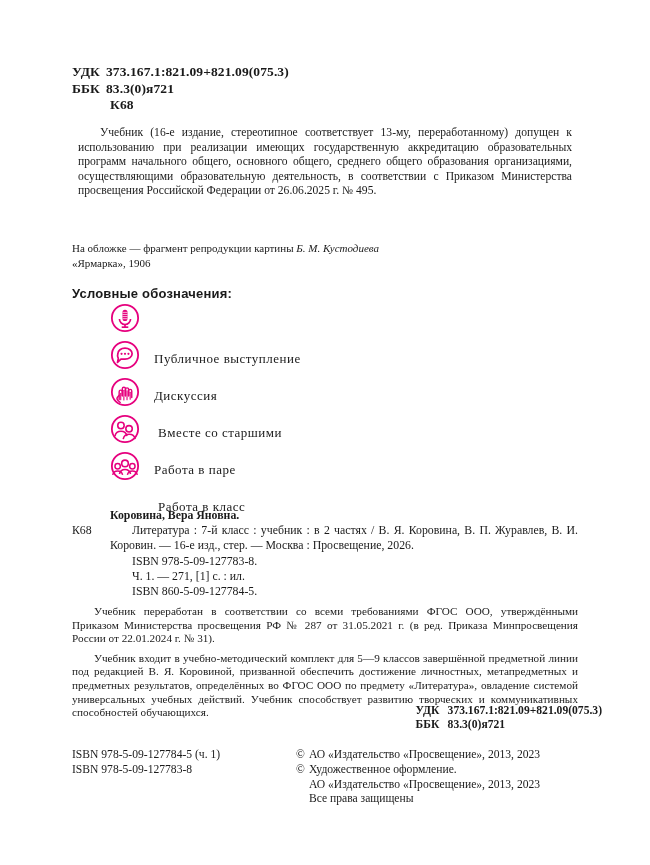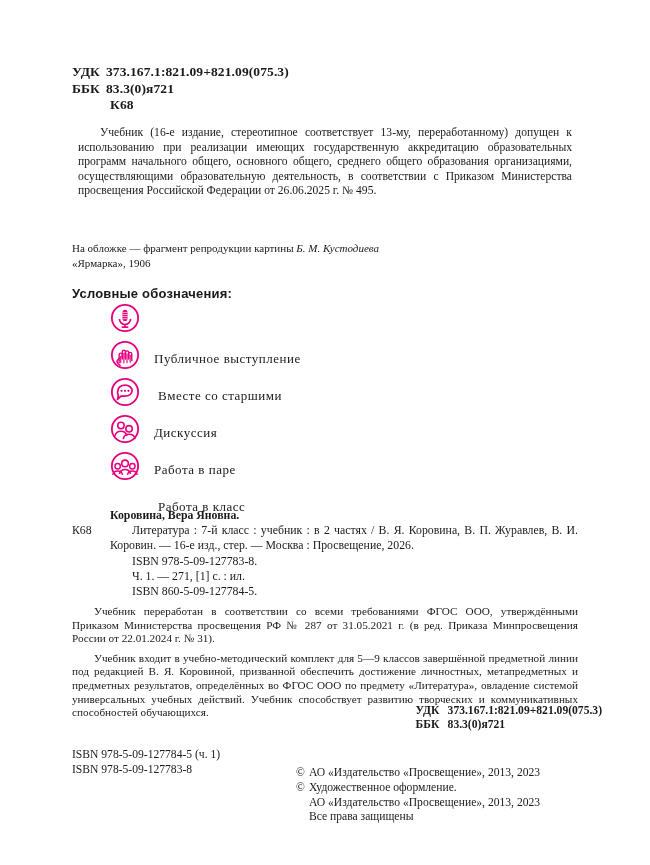--- a/index.html
+++ b/index.html
@@ -180,21 +180,20 @@
     display: flex;
     align-items: flex-start;
   }
   .footer-isbn {
     width: 224px;
     flex: 0 0 224px;
     font-weight: normal;
   }
   .footer-copy {
     flex: 1 1 auto;
-    margin-top: 18px;
   }
   .footer-copy .line {
     white-space: nowrap;
   }
   .footer-copy .c-sym {
     display: inline-block;
     width: 13px;
   }
   .footer-copy .hang {
     padding-left: 13px;
@@ -232,20 +231,33 @@
           <line x1="16.6" y1="12.5" x2="23.4" y2="12.5" stroke="#ffffff" stroke-width="0.9"></line>
           <line x1="16.6" y1="15.3" x2="23.4" y2="15.3" stroke="#ffffff" stroke-width="0.9"></line>
           <line x1="16.6" y1="18.1" x2="23.4" y2="18.1" stroke="#ffffff" stroke-width="0.9"></line>
           <line x1="16.6" y1="20.9" x2="23.4" y2="20.9" stroke="#ffffff" stroke-width="0.9"></line>
           <path d="M12.6 21.2 a7.4 7.4 0 0 0 14.8 0" fill="none" stroke="#E6007E" stroke-width="2.2"></path>
           <line x1="20" y1="28.6" x2="20" y2="32.2" stroke="#E6007E" stroke-width="2.2"></line>
           <line x1="15.6" y1="32.2" x2="24.4" y2="32.2" stroke="#E6007E" stroke-width="2.2"></line>
         </svg>
       </span>
       <span class="legend-label">Публичное выступление</span>
+    </div>
+
+    <div class="legend-item">
+      <span class="legend-icon">
+        <svg viewBox="0 0 40 40" width="30" height="30" aria-hidden="true">
+          <circle cx="20" cy="20" r="17.5" fill="none" stroke="#E6007E" stroke-width="2.4"></circle>
+          <path d="M10.5 18.2 a9.5 7.4 0 1 1 9.5 7.4 h-5.4 l-4.6 4.3 l1.1 -5.3 a7.6 7.6 0 0 1 -0.6 -6.4 z" fill="none" stroke="#E6007E" stroke-width="2.3" stroke-linejoin="round"></path>
+          <circle cx="15.4" cy="18.4" r="1.45" fill="#E6007E"></circle>
+          <circle cx="20" cy="18.4" r="1.45" fill="#E6007E"></circle>
+          <circle cx="24.6" cy="18.4" r="1.45" fill="#E6007E"></circle>
+        </svg>
+      </span>
+      <span class="legend-label">Дискуссия</span>
     </div>
 
     <div class="legend-item indent">
       <span class="legend-icon">
         <svg viewBox="0 0 40 40" width="30" height="30" aria-hidden="true">
           <circle cx="20" cy="20" r="17.5" fill="none" stroke="#E6007E" stroke-width="2.4"></circle>
           <g fill="none" stroke="#E6007E" stroke-width="1.9" stroke-linecap="round">
             <path d="M12.2 30 V19.6 a2.1 2.1 0 0 1 4.2 0 V25"></path>
             <path d="M16.4 25 V15.8 a2.1 2.1 0 0 1 4.2 0 V25"></path>
             <path d="M20.6 25 V16.6 a2.1 2.1 0 0 1 4.2 0 V25"></path>
@@ -260,33 +272,20 @@
           </g>
         </svg>
       </span>
       <span class="legend-label">Вместе со старшими</span>
     </div>
 
     <div class="legend-item">
       <span class="legend-icon">
         <svg viewBox="0 0 40 40" width="30" height="30" aria-hidden="true">
           <circle cx="20" cy="20" r="17.5" fill="none" stroke="#E6007E" stroke-width="2.4"></circle>
-          <path d="M10.5 18.2 a9.5 7.4 0 1 1 9.5 7.4 h-5.4 l-4.6 4.3 l1.1 -5.3 a7.6 7.6 0 0 1 -0.6 -6.4 z" fill="none" stroke="#E6007E" stroke-width="2.3" stroke-linejoin="round"></path>
-          <circle cx="15.4" cy="18.4" r="1.45" fill="#E6007E"></circle>
-          <circle cx="20" cy="18.4" r="1.45" fill="#E6007E"></circle>
-          <circle cx="24.6" cy="18.4" r="1.45" fill="#E6007E"></circle>
-        </svg>
-      </span>
-      <span class="legend-label">Дискуссия</span>
-    </div>
-
-    <div class="legend-item">
-      <span class="legend-icon">
-        <svg viewBox="0 0 40 40" width="30" height="30" aria-hidden="true">
-          <circle cx="20" cy="20" r="17.5" fill="none" stroke="#E6007E" stroke-width="2.4"></circle>
           <circle cx="14.6" cy="15.4" r="4.3" fill="none" stroke="#E6007E" stroke-width="2.1"></circle>
           <path d="M6.6 29.4 a8.2 8.2 0 0 1 16 0" fill="none" stroke="#E6007E" stroke-width="2.1"></path>
           <circle cx="25.4" cy="19.8" r="4.3" fill="none" stroke="#E6007E" stroke-width="2.1"></circle>
           <path d="M17.6 33.4 a8.2 8.2 0 0 1 16 0" fill="none" stroke="#E6007E" stroke-width="2.1"></path>
         </svg>
       </span>
       <span class="legend-label">Работа в паре</span>
     </div>
 
     <div class="legend-item indent">

